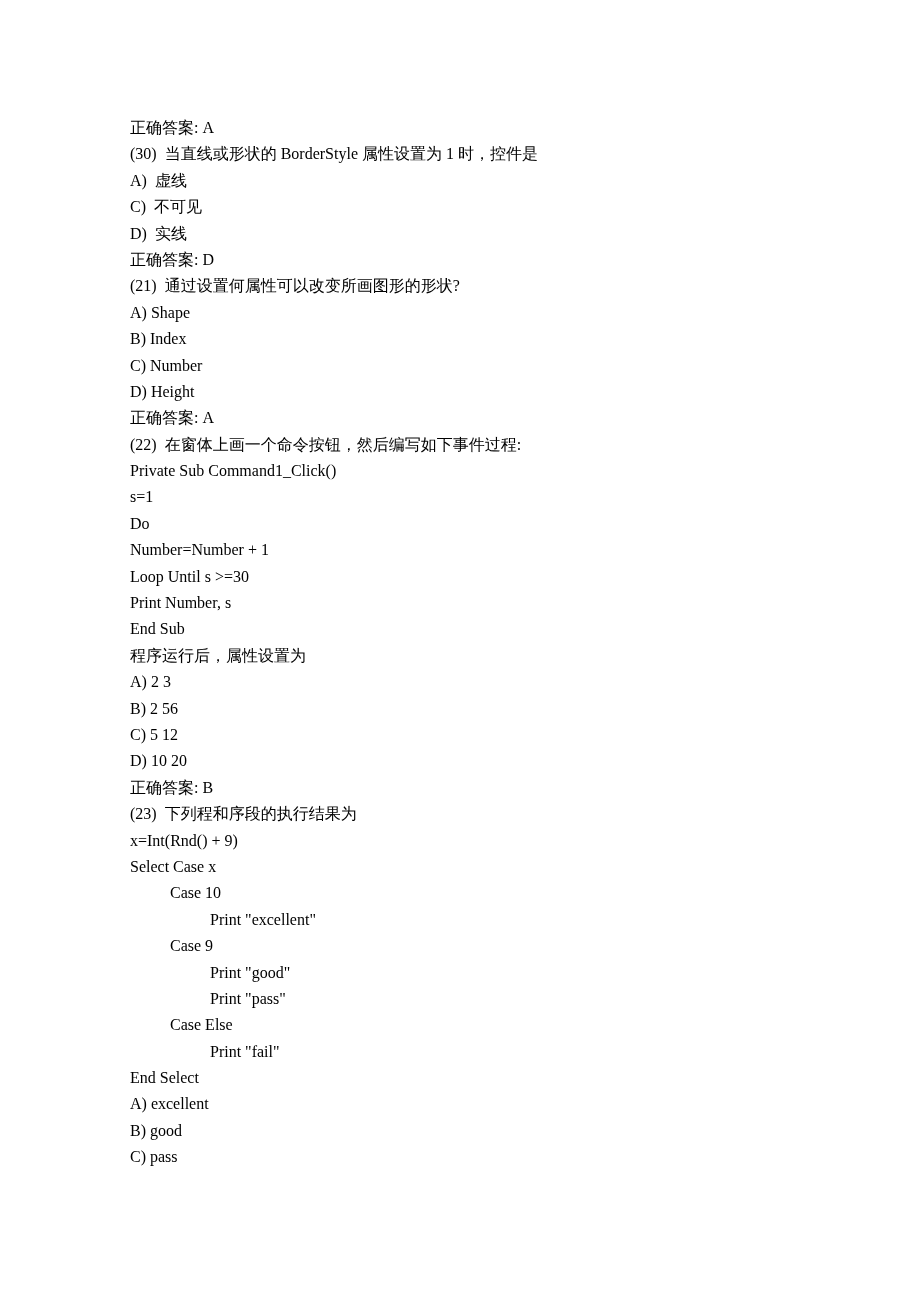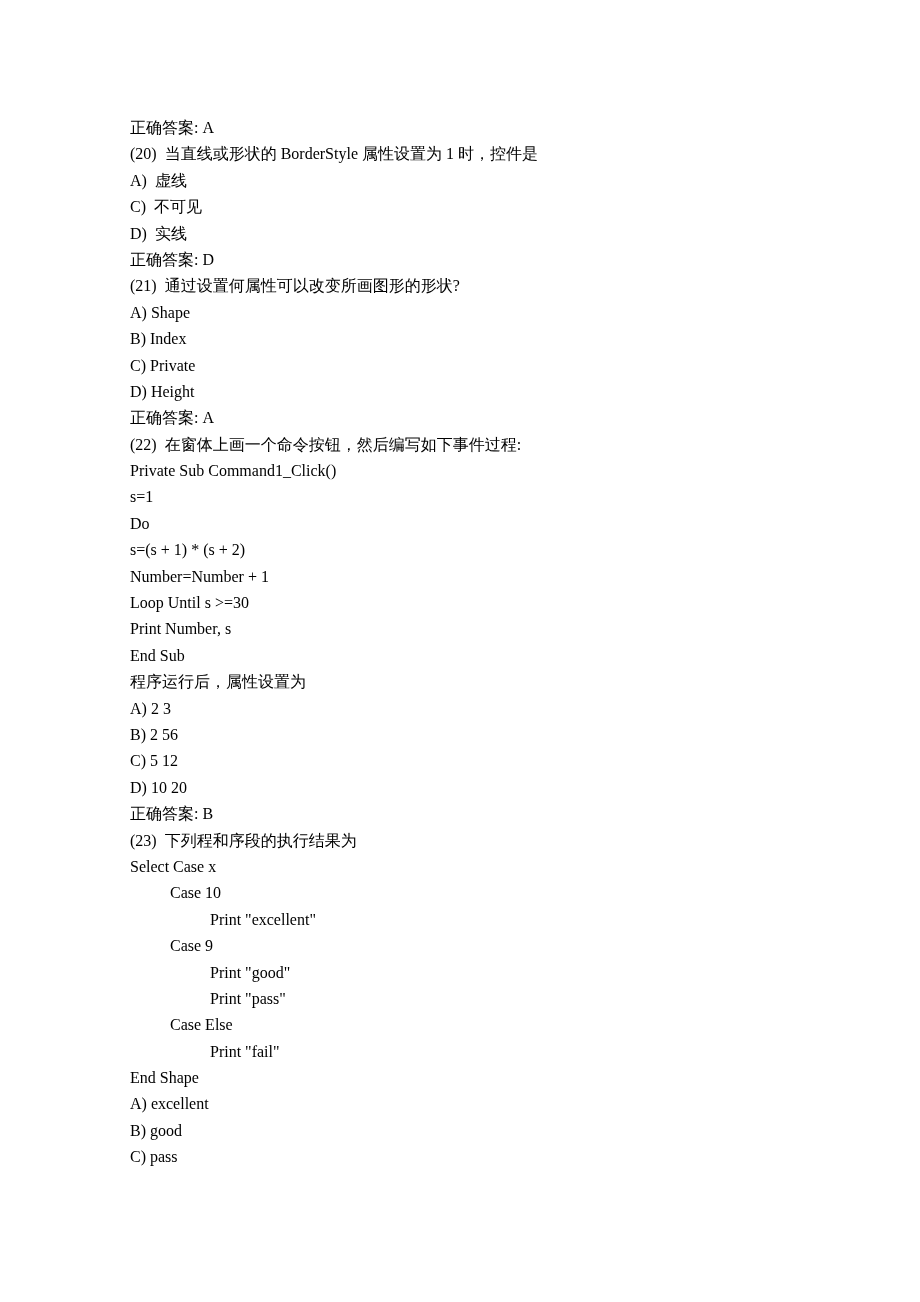--- a/index.html
+++ b/index.html
@@ -14,52 +14,52 @@
     }
     .line { white-space: pre-wrap; }
     .indent1 { padding-left: 40px; }
     .indent2 { padding-left: 80px; }
   </style>
 </head>
 <body>
 
 <div id="doc-container">
     <div class="line">正确答案: A</div>
-    <div class="line">(20)  当直线或形状的 BorderStyle 属性设置为 1 时，控件是</div>
+    <div class="line">(30)  当直线或形状的 BorderStyle 属性设置为 1 时，控件是</div>
     <div class="line">A)  虚线</div>
     <div class="line">C)  不可见</div>
     <div class="line">D)  实线</div>
     <div class="line">正确答案: D</div>
     <div class="line">(21)  通过设置何属性可以改变所画图形的形状?</div>
     <div class="line">A) Shape</div>
     <div class="line">B) Index</div>
-    <div class="line">C) Private</div>
+    <div class="line">C) Number</div>
     <div class="line">D) Height</div>
     <div class="line">正确答案: A</div>
     <div class="line">(22)  在窗体上画一个命令按钮，然后编写如下事件过程:</div>
     <div class="line">Private Sub Command1_Click()</div>
     <div class="line">s=1</div>
     <div class="line">Do</div>
-    <div class="line">s=(s + 1) * (s + 2)</div>
     <div class="line">Number=Number + 1</div>
     <div class="line">Loop Until s &gt;=30</div>
     <div class="line">Print Number, s</div>
     <div class="line">End Sub</div>
     <div class="line">程序运行后，属性设置为</div>
     <div class="line">A) 2 3</div>
     <div class="line">B) 2 56</div>
     <div class="line">C) 5 12</div>
     <div class="line">D) 10 20</div>
     <div class="line">正确答案: B</div>
     <div class="line">(23)  下列程和序段的执行结果为</div>
+    <div class="line">x=Int(Rnd() + 9)</div>
     <div class="line">Select Case x</div>
     <div class="line indent1">Case 10</div>
     <div class="line indent2">Print "excellent"</div>
     <div class="line indent1">Case 9</div>
     <div class="line indent2">Print "good"</div>
     <div class="line indent2">Print "pass"</div>
     <div class="line indent1">Case Else</div>
     <div class="line indent2">Print "fail"</div>
-    <div class="line">End Shape</div>
+    <div class="line">End Select</div>
     <div class="line">A) excellent</div>
     <div class="line">B) good</div>
     <div class="line">C) pass</div>
   </div>
 
 </body></html>

